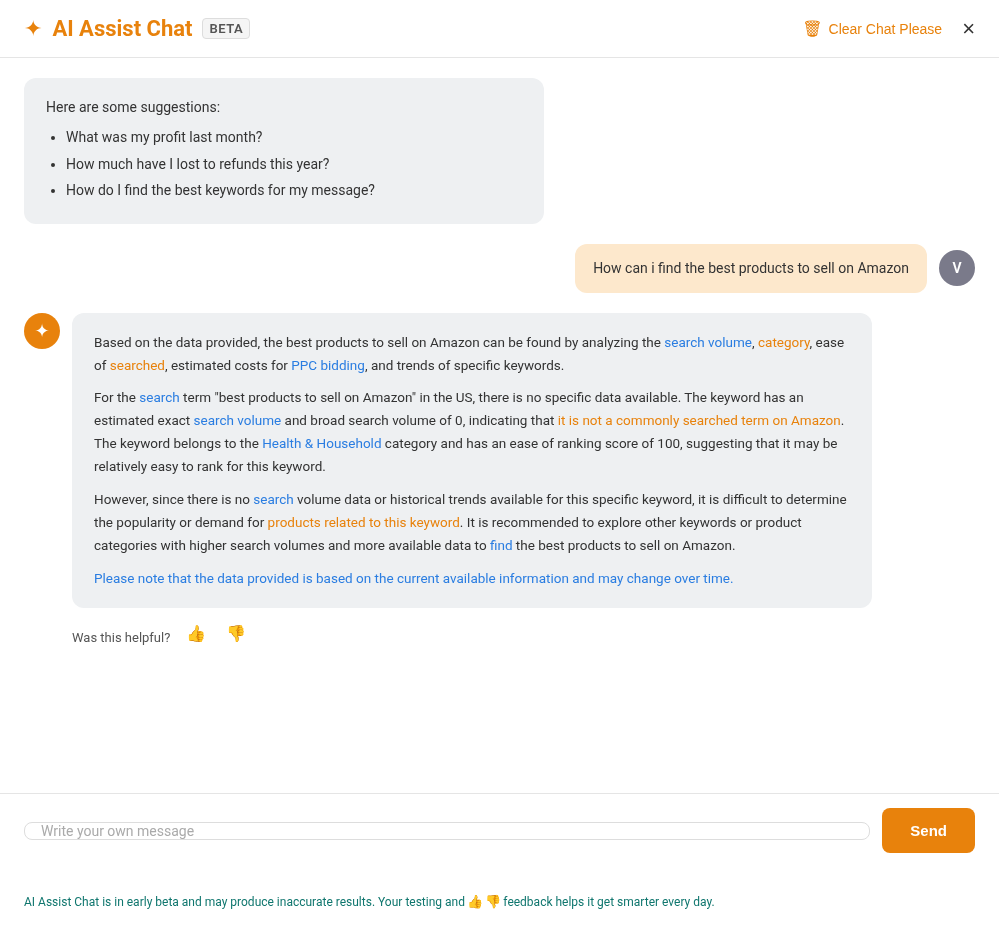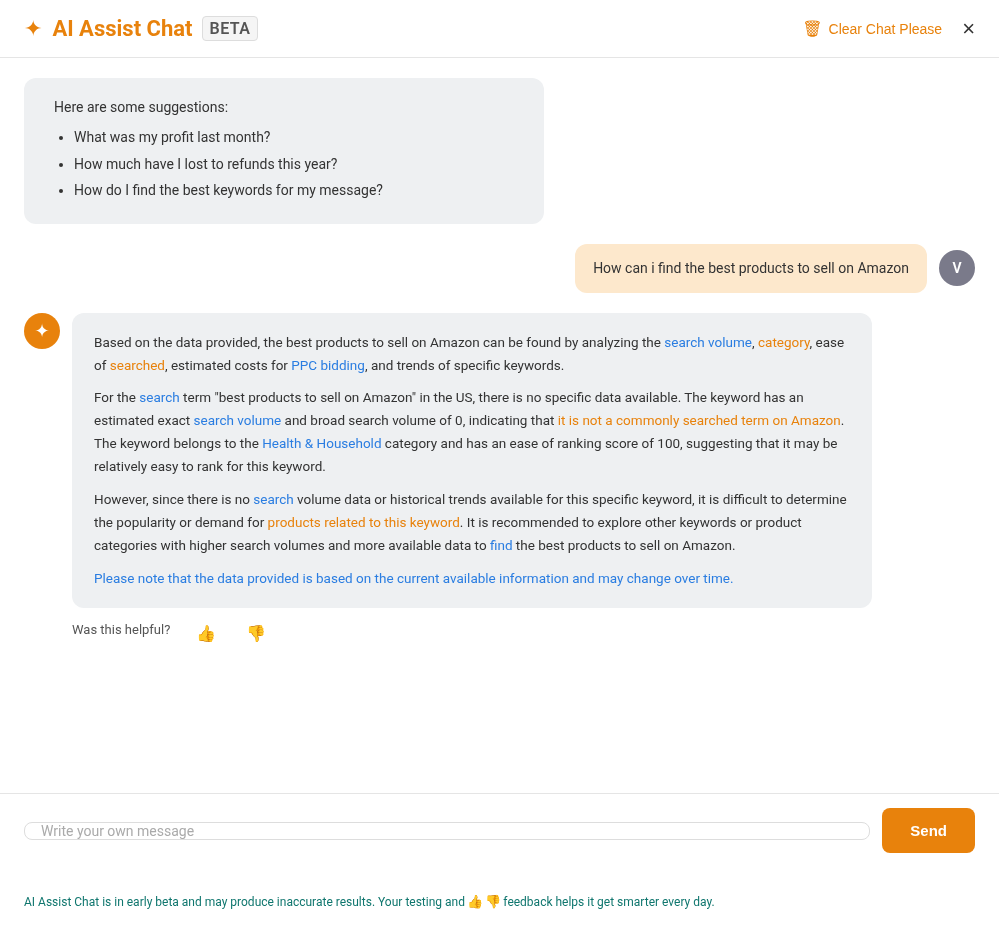--- a/index.html
+++ b/index.html
@@ -28,21 +28,21 @@
     }
     .header-title {
       font-size: 22px;
       font-weight: 700;
       color: #e8820c;
     }
     .beta-badge {
       background: #f5f5f5;
       border: 1px solid #ddd;
       border-radius: 4px;
-      font-size: 16px;
+      font-size: 13px;
       font-weight: 600;
       color: #555;
       padding: 2px 6px;
       letter-spacing: 0.5px;
     }
     .header-right {
       display: flex;
       align-items: center;
       gap: 20px;
     }
@@ -75,21 +75,21 @@
       flex-direction: column;
       gap: 20px;
       background: #fff;
       position: relative;
     }
 
     
     .suggestions-bubble {
       background: #eef0f2;
       border-radius: 12px;
-      padding: 18px 30px;
+      padding: 18px 22px;
       max-width: 520px;
       font-size: 14px;
       color: #333;
       line-height: 1.6;
     }
     .suggestions-bubble .title {
       font-size: 14px;
       color: #333;
       margin-bottom: 8px;
     }
@@ -167,22 +167,22 @@
     .ai-bubble .highlight-blue {
       color: #2a7de1;
     }
     .ai-bubble .highlight-orange {
       color: #e8820c;
     }
 
     
     .helpful-row {
       display: flex;
-      align-items: flex-start;
-      gap: 22px;
+      align-items: flex-end;
+      gap: 12px;
       margin-top: 4px;
       font-size: 13px;
       color: #555;
       padding-left: 0;
     }
     .helpful-btn {
       background: none;
       border: none;
       cursor: pointer;
       font-size: 16px;

